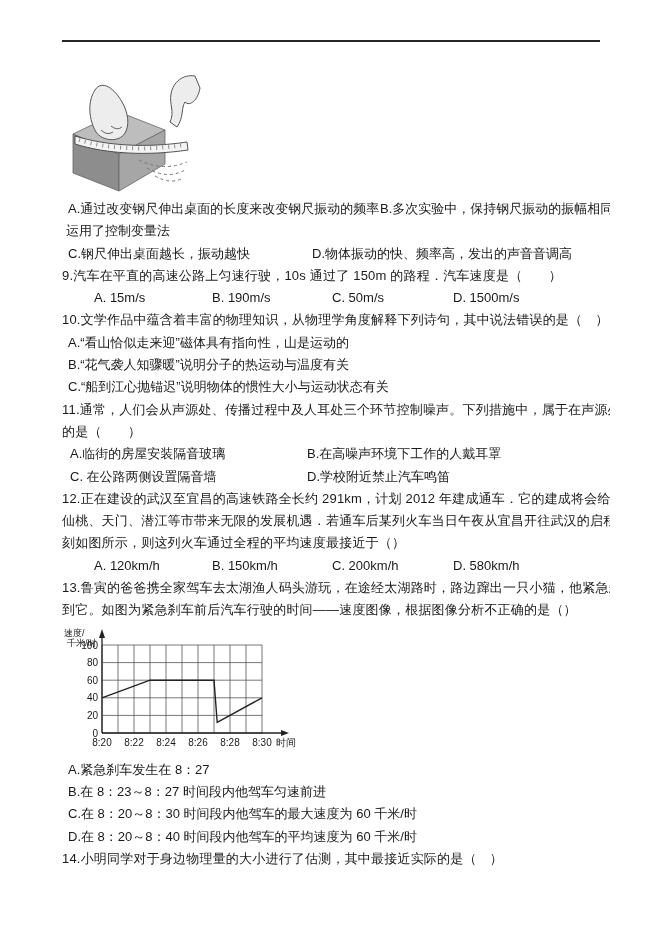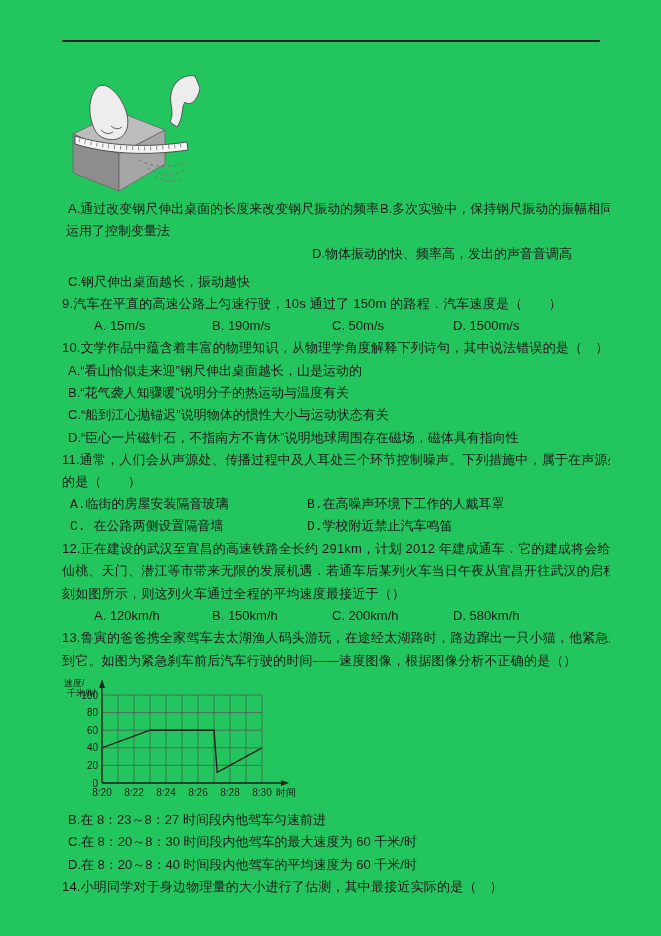--- a/index.html
+++ b/index.html
@@ -1,41 +1,41 @@
 <!DOCTYPE html>
 <html><head>
 <meta charset="utf-8">
 <style>
   html,body{margin:0;padding:0;background:#e9e9e9;}
   .page{
     position:relative;
     width:661px;height:936px;
     margin:0 auto;
-    background:#22c55e;
+    background:#ffffff;
     font-family:"Liberation Sans", sans-serif;
     font-size:13px;
     color:#1a1a1a;
     overflow:hidden;
   }
   .rule{position:absolute;left:62px;top:40px;width:538px;height:2px;background:#262626;}
   .content{position:absolute;left:62px;top:68px;width:548px;}
   .row{line-height:22.3px;white-space:nowrap;overflow:hidden;}
   .stem{letter-spacing:.2px;}
   .opt{padding-left:6px;}
   .opts4{display:flex;padding-left:8px;}
   .opts4 span{flex:0 0 auto;}
   .opts4 .c0{width:118px;margin-left:24px;}
   .opts4 .c1{width:120px;}
   .opts4 .c2{width:121px;}
-  .opts2{display:flex;padding-left:8px;font-family:Liberation Mono, monospace;}
+  .opts2{display:flex;padding-left:8px;}
   .opts2 .c0{width:237px;flex:0 0 auto;}
   .q8r1{display:flex;padding-left:6px;}
   .q8r1 .c0{width:312px;flex:0 0 auto;}
   .q8r2{display:flex;padding-left:6px;}
-  .q8r2 .c0{width:244px;flex:0 0 auto;margin-top:28px;}
+  .q8r2 .c0{width:244px;flex:0 0 auto;}
   .figwrap{margin:4px 0 6px 5px;width:142px;height:120px;}
   .figwrap svg{display:block;}
   #speed-chart{display:block;margin:3px 0 2px 0;}
   .chart-label{font-size:10px;fill:#1a1a1a;}
   .chart-ylabel{font-size:9px;fill:#1a1a1a;}
 </style>
 </head>
 <body>
 
 <div class="page">
@@ -76,24 +76,23 @@
 
     <div class="row stem">9.汽车在平直的高速公路上匀速行驶，10s 通过了 150m 的路程．汽车速度是（　　）</div>
     <div class="row opts4">
       <span class="c0">A. 15m/s</span>
       <span class="c1">B. 190m/s</span>
       <span class="c2">C. 50m/s</span>
       <span class="c3">D. 1500m/s</span>
     </div>
 
     <div class="row stem">10.文学作品中蕴含着丰富的物理知识，从物理学角度解释下列诗句，其中说法错误的是（　）</div>
-    <div class="row opt">A.“看山恰似走来迎”钢尺伸出桌面越长，山是运动的</div>
+    <div class="row opt">A.“看山恰似走来迎”磁体具有指向性，山是运动的</div>
     <div class="row opt">B.“花气袭人知骤暖”说明分子的热运动与温度有关</div>
     <div class="row opt">C.“船到江心抛锚迟”说明物体的惯性大小与运动状态有关</div>
-    <div class="row opt">D.“臣心一片磁针石，不指南方不肯休”说明地球周围存在磁场，磁体具有指向性</div>
 
     <div class="row stem">11.通常，人们会从声源处、传播过程中及人耳处三个环节控制噪声。下列措施中，属于在声源处控制噪声</div>
     <div class="row stem">的是（　　）</div>
     <div class="row opts2">
       <span class="c0">A.临街的房屋安装隔音玻璃</span>
       <span class="c1">B.在高噪声环境下工作的人戴耳罩</span>
     </div>
     <div class="row opts2">
       <span class="c0">C. 在公路两侧设置隔音墙</span>
       <span class="c1">D.学校附近禁止汽车鸣笛</span>
@@ -145,20 +144,21 @@
         <text x="104" y="121" text-anchor="middle" class="chart-label">8:24</text>
         <text x="136" y="121" text-anchor="middle" class="chart-label">8:26</text>
         <text x="168" y="121" text-anchor="middle" class="chart-label">8:28</text>
         <text x="200" y="121" text-anchor="middle" class="chart-label">8:30</text>
         <text x="214" y="121" class="chart-label">时间</text>
         <text x="2" y="11" class="chart-ylabel">速度/</text>
         <text x="5" y="21" class="chart-ylabel">千米/时</text>
         <polyline points="40,72.8 88,55.2 152,55.2 155.2,97.44 200,72.8" fill="none" stroke="#222" stroke-width="1.4"></polyline>
       </svg>
 
+    <div class="row opt">A.紧急刹车发生在 8：27</div>
     <div class="row opt">B.在 8：23～8：27 时间段内他驾车匀速前进</div>
     <div class="row opt">C.在 8：20～8：30 时间段内他驾车的最大速度为 60 千米/时</div>
     <div class="row opt">D.在 8：20～8：40 时间段内他驾车的平均速度为 60 千米/时</div>
 
     <div class="row stem">14.小明同学对于身边物理量的大小进行了估测，其中最接近实际的是（　）</div>
 
   </div>
 </div>
 
 </body></html>

